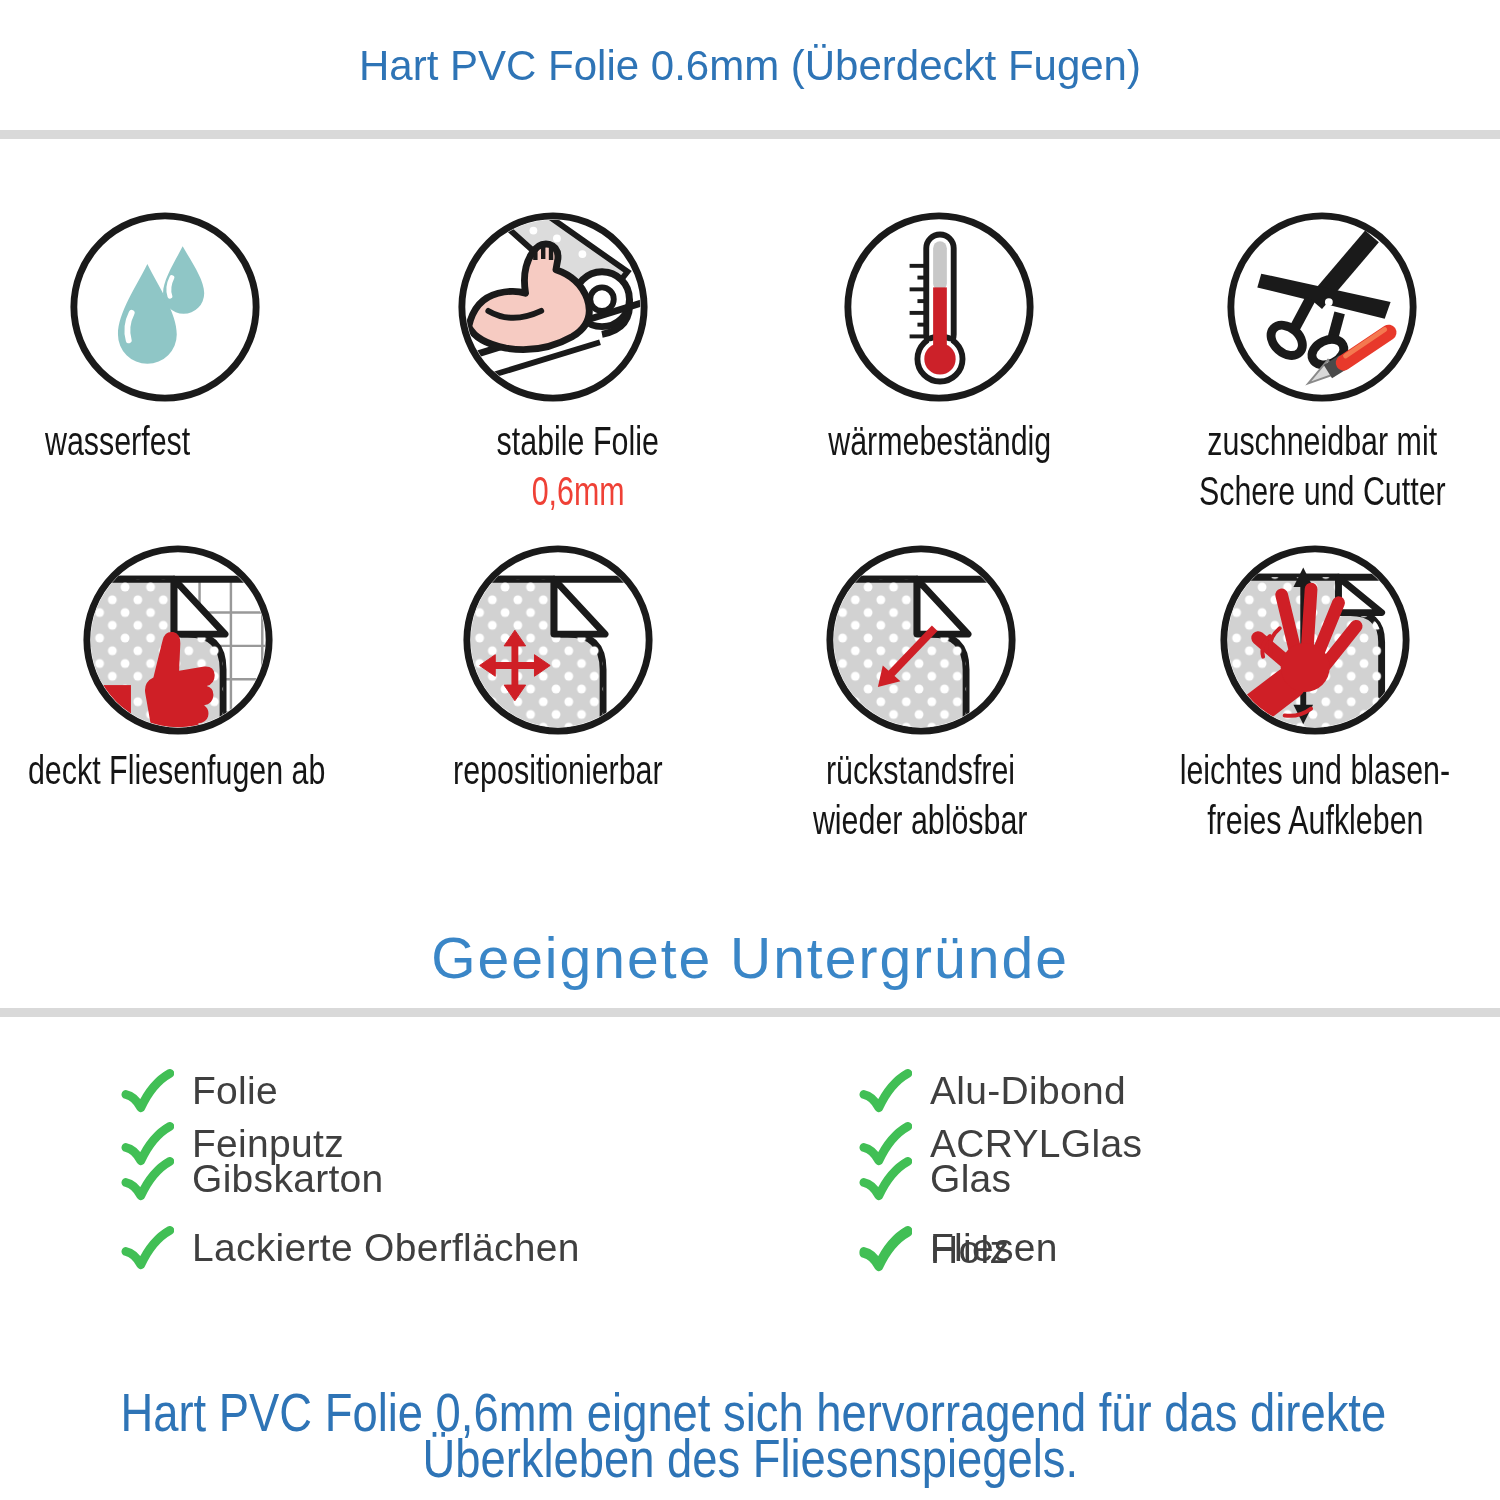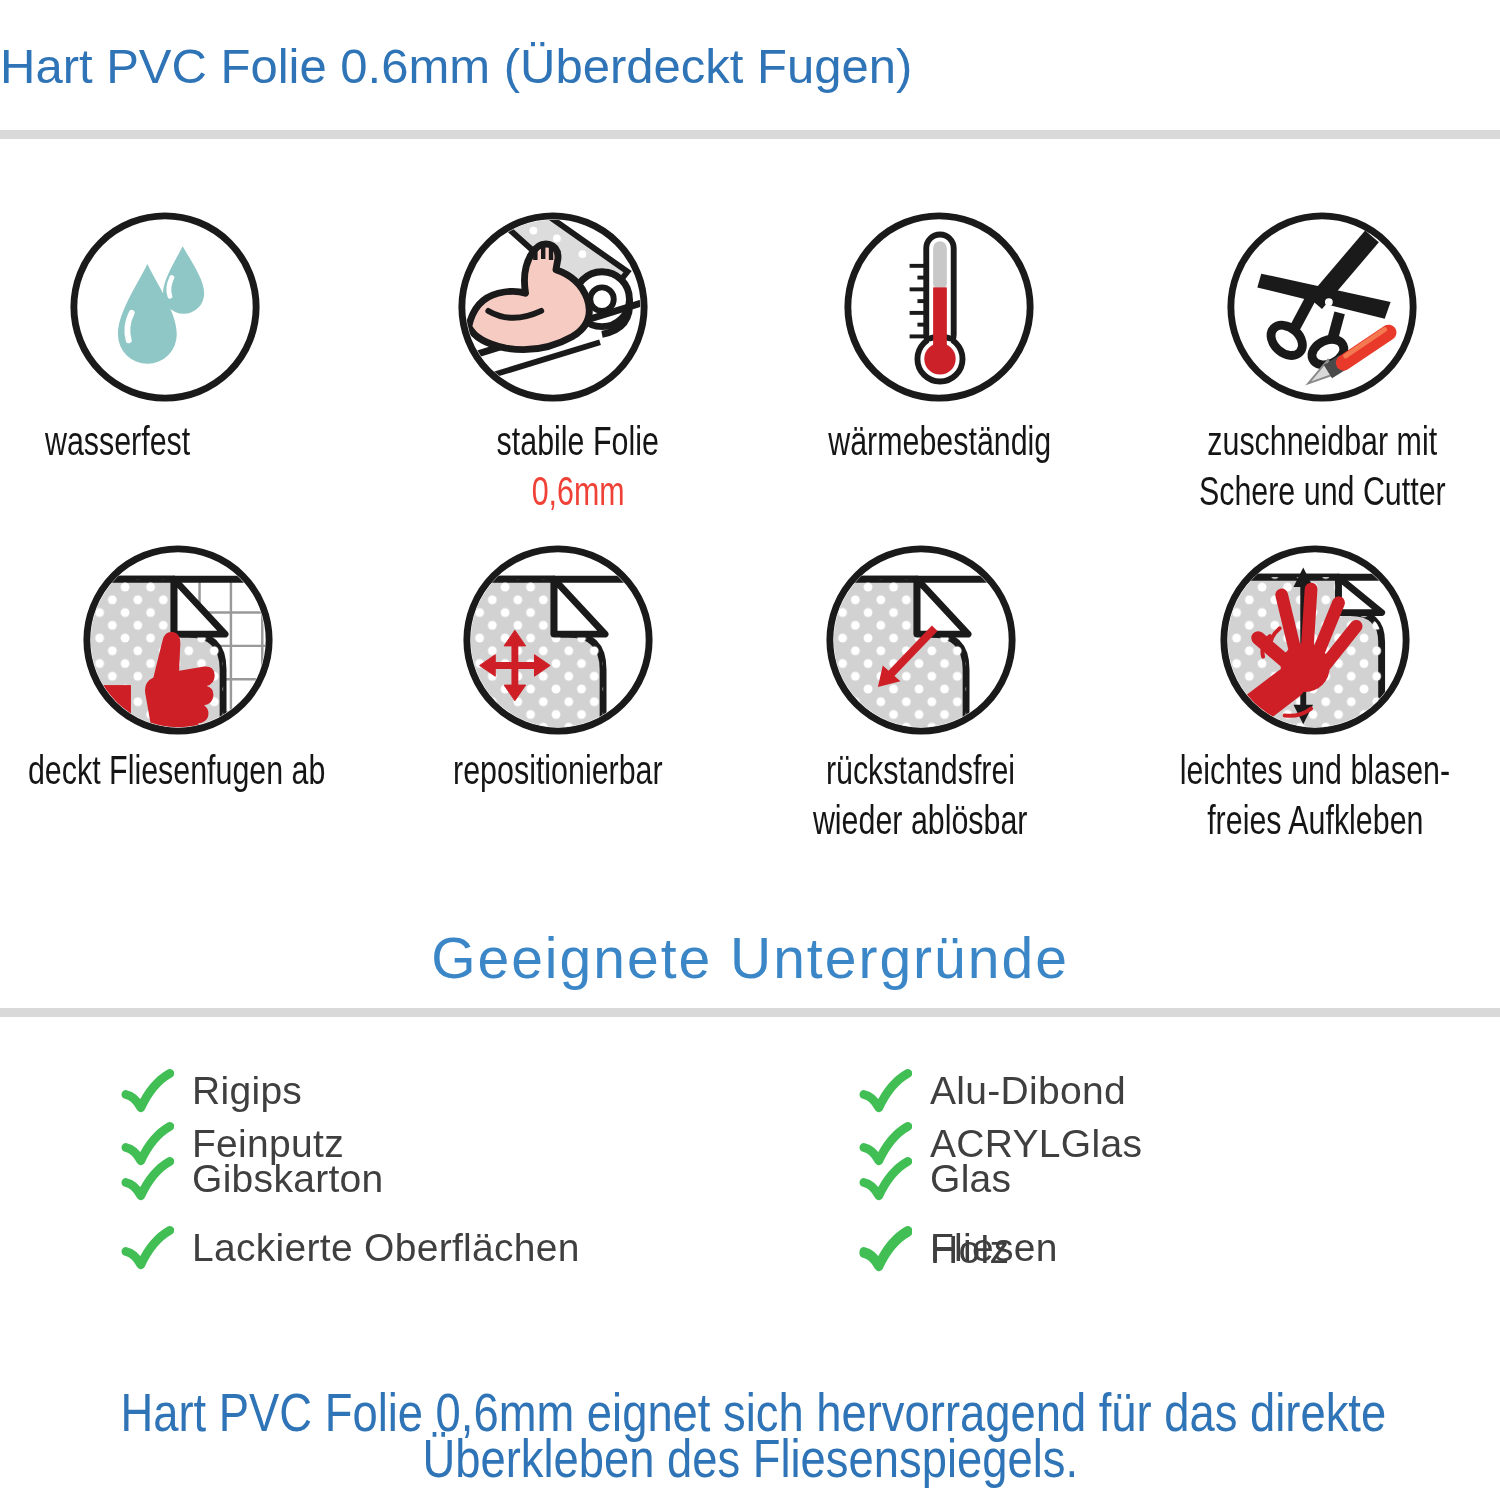--- a/index.html
+++ b/index.html
@@ -1,19 +1,19 @@
 <!DOCTYPE html>
 <html><head>
 <meta charset="utf-8">
 <style>
   html,body{margin:0;padding:0;background:#fff;}
   #stage{position:relative;width:1500px;height:1500px;background:#fff;overflow:hidden;
          font-family:"Liberation Sans", sans-serif;}
-  .title{position:absolute;top:31px;left:0;width:100%;
-         font-size:49px;line-height:70px;color:#2e74b6;}
+  .title{position:absolute;top:31px;left:0;width:100%;text-align:center;
+         font-size:42px;line-height:70px;color:#2e74b6;}
   .bar{position:absolute;left:0;width:1500px;height:9px;background:#d9d9d9;}
   .bar1{top:130px;} .bar2{top:1008px;}
   .icon{position:absolute;width:196px;height:196px;}
   .i1{left:67px;top:209px;} .i2{left:455px;top:209px;} .i3{left:841px;top:209px;} .i4{left:1224px;top:209px;}
   .i5{left:80px;top:542px;} .i6{left:460px;top:542px;} .i7{left:823px;top:542px;} .i8{left:1217px;top:542px;}
   .cap{position:absolute;width:480px;text-align:center;font-size:40px;line-height:50px;color:#151515;}
   .cond{display:inline-block;transform:scaleX(0.76);transform-origin:50% 50%;white-space:nowrap;}
   .c1{left:-122px;top:416px;} .c2{left:338px;top:416px;} .c3{left:700px;top:416px;} .c4{left:1082px;top:416px;}
   .c5{left:-63px;top:745px;}  .c6{left:318px;top:745px;} .c7{left:680px;top:745px;} .c8{left:1075px;top:745px;}
   .sub-red{color:#ef4136;}
@@ -263,21 +263,21 @@
 
   <div class="section-title">Geeignete Untergründe</div>
   <div class="bar bar2"></div>
 
   <div class="check-row colL r0">
     <span>
         <svg width="54" height="44" viewBox="0 0 60 50">
           <path d="M6 29 Q16 31 23 44 Q36 16 56 5" stroke="#41bf55" stroke-width="10" fill="none" stroke-linecap="round" stroke-linejoin="round"></path>
         </svg>
       </span>
-    <span class="check-label">Rigips</span>
+    <span class="check-label">Folie</span>
   </div>
   <div class="check-row colL r1">
     <span>
         <svg width="54" height="44" viewBox="0 0 60 50">
           <path d="M6 29 Q16 31 23 44 Q36 16 56 5" stroke="#41bf55" stroke-width="10" fill="none" stroke-linecap="round" stroke-linejoin="round"></path>
         </svg>
       </span>
     <span class="check-label">Feinputz</span>
   </div>
   <div class="check-row colL r2">

